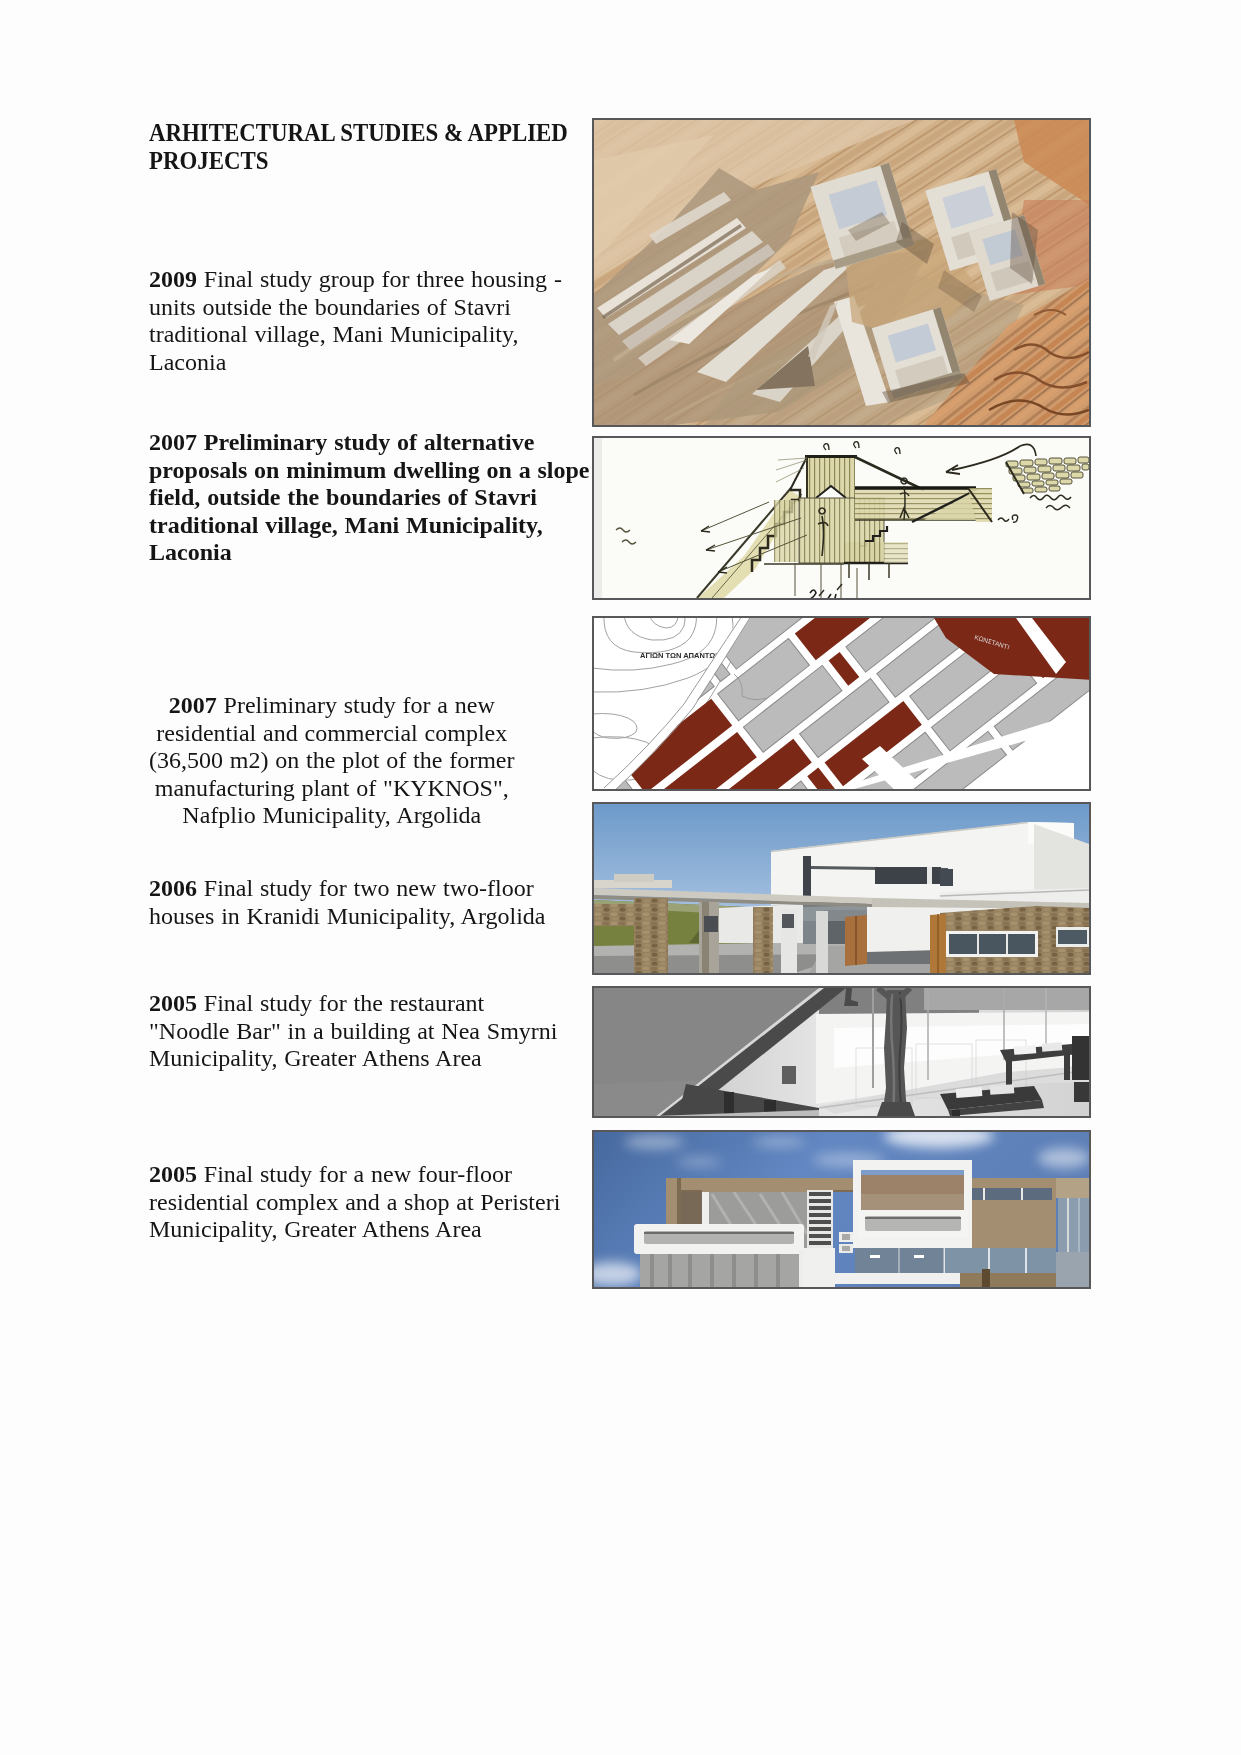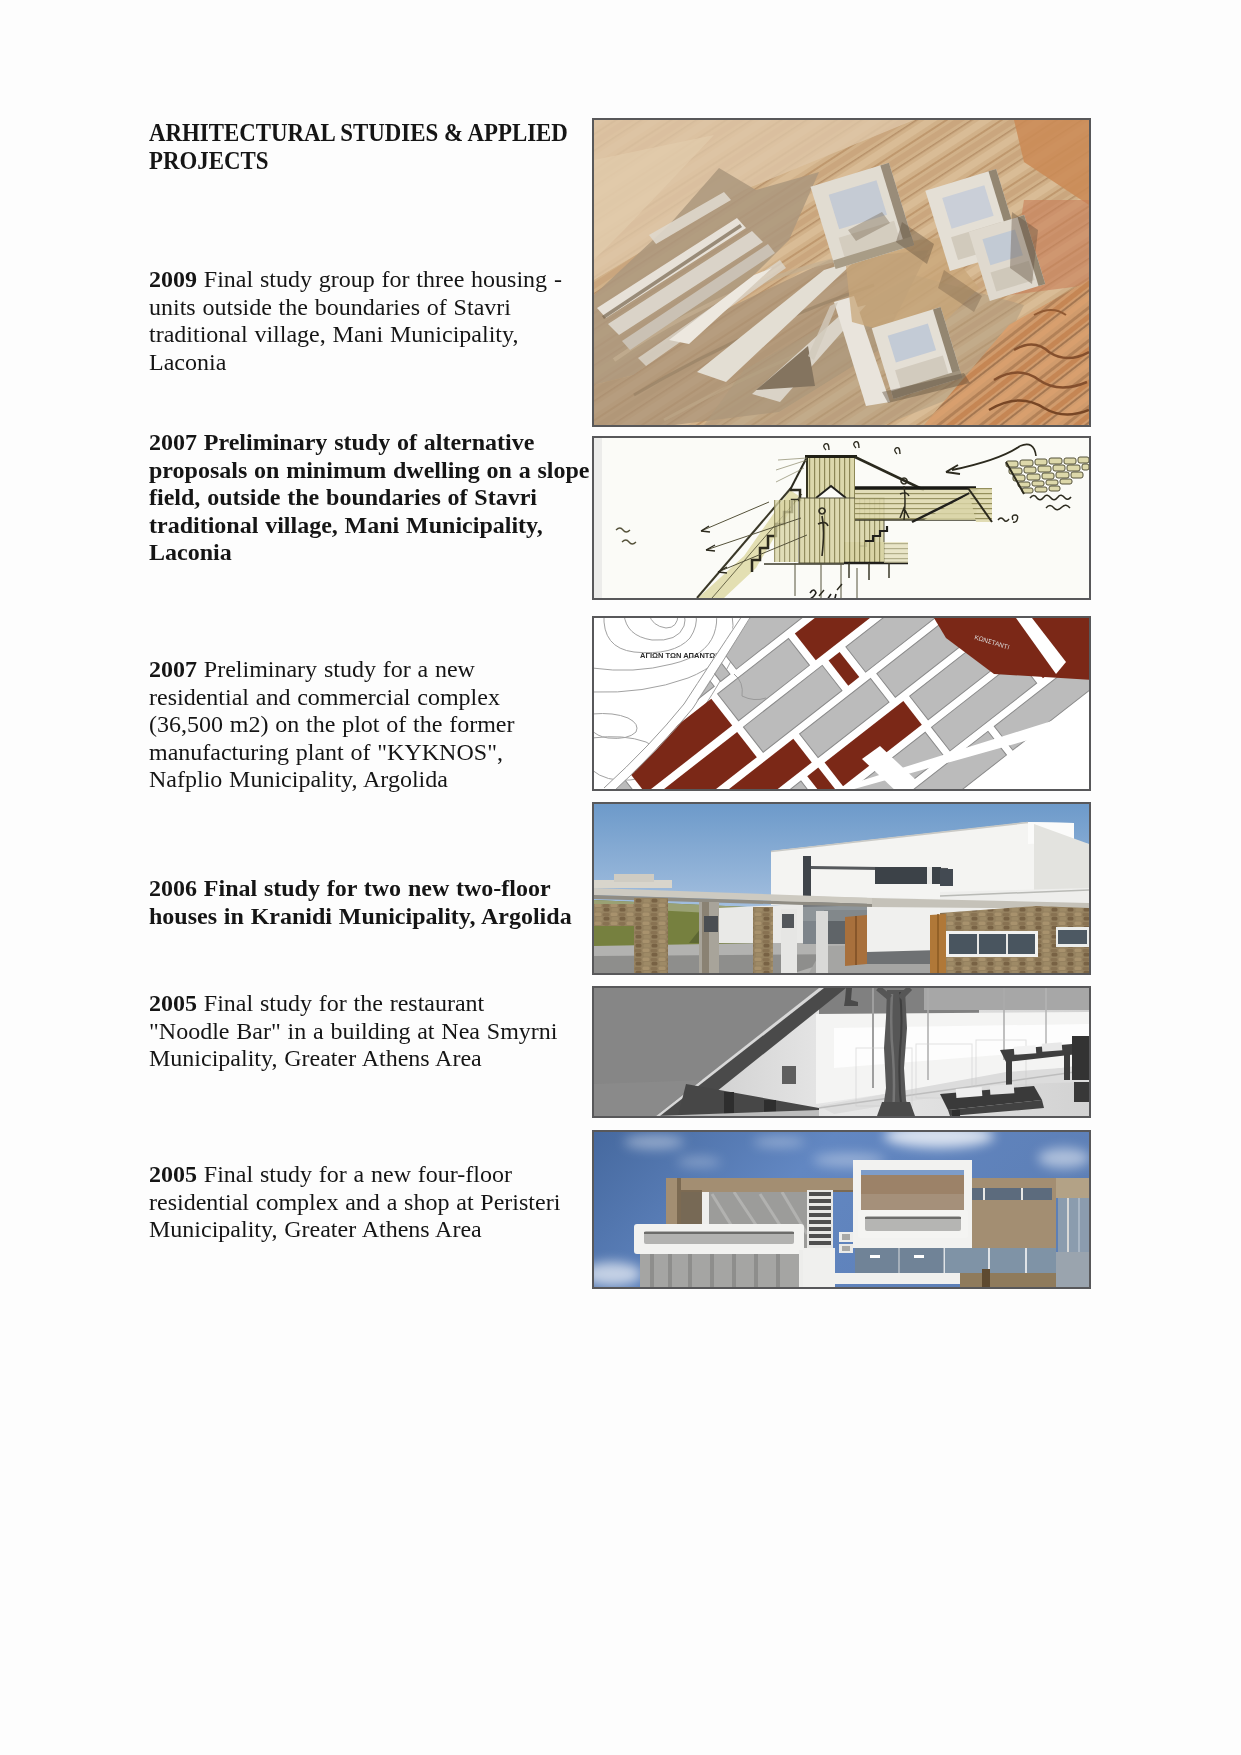--- a/index.html
+++ b/index.html
@@ -12,23 +12,23 @@
 </style>
 </head>
 <body>
 
 <div class="txt ttl" style="top:119px;">ARHITECTURAL STUDIES &amp; APPLIED<br>PROJECTS</div>
 
 <div class="txt" style="top:222px;margin-top:44px;"><b>2009</b> Final study group for three housing -<br>units outside the boundaries of Stavri<br>traditional village, Mani Municipality,<br>Laconia</div>
 
 <div class="txt" style="top:429px;font-weight:bold;"><b>2007</b> Preliminary study of alternative<br>proposals on minimum dwelling on a slope<br>field, outside the boundaries of Stavri<br>traditional village, Mani Municipality,<br>Laconia</div>
 
-<div class="txt" style="top:656px;"><b>2007</b> Preliminary study for a new<br>residential and commercial complex<br>(36,500 m2) on the plot of the former<br>manufacturing plant of "KYKNOS",<br>Nafplio Municipality, Argolida</div>
-
-<div class="txt" style="top:875px;font-weight:bold;"><b>2006</b> Final study for two new two-floor<br>houses in Kranidi Municipality, Argolida</div>
+<div class="txt" style="top:692px;text-align:center;"><b>2007</b> Preliminary study for a new<br>residential and commercial complex<br>(36,500 m2) on the plot of the former<br>manufacturing plant of "KYKNOS",<br>Nafplio Municipality, Argolida</div>
+
+<div class="txt" style="top:875px;"><b>2006</b> Final study for two new two-floor<br>houses in Kranidi Municipality, Argolida</div>
 
 <div class="txt" style="top:990px;font-family:Liberation Serif, serif;"><b>2005</b> Final study for the restaurant<br>"Noodle Bar" in a building at Nea Smyrni<br>Municipality, Greater Athens Area</div>
 
 <div class="txt" style="top:1161px;"><b>2005</b> Final study for a new four-floor<br>residential complex and a shop at Peristeri<br>Municipality, Greater Athens Area</div>
 
 <div class="img" id="img1" style="top:118px;width:499px;height:309px;background:#c9a87e;">
 <svg width="495" height="305" viewBox="0 0 495 305">
 <defs>
 <pattern id="p1s" width="30" height="30" patternTransform="rotate(-33)" patternUnits="userSpaceOnUse">
   <rect width="30" height="30" fill="#cfad82"></rect>

